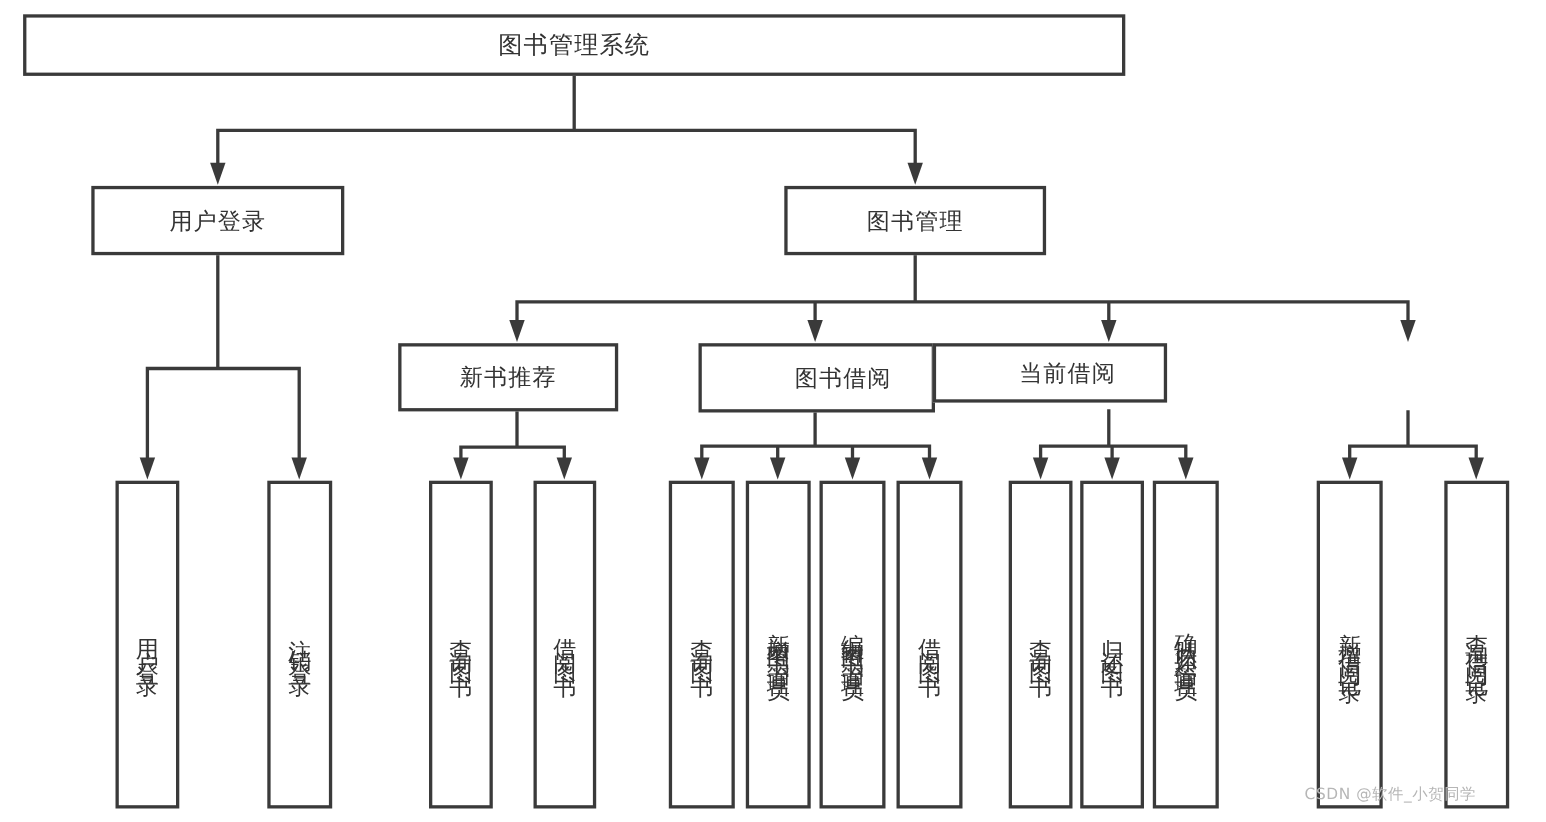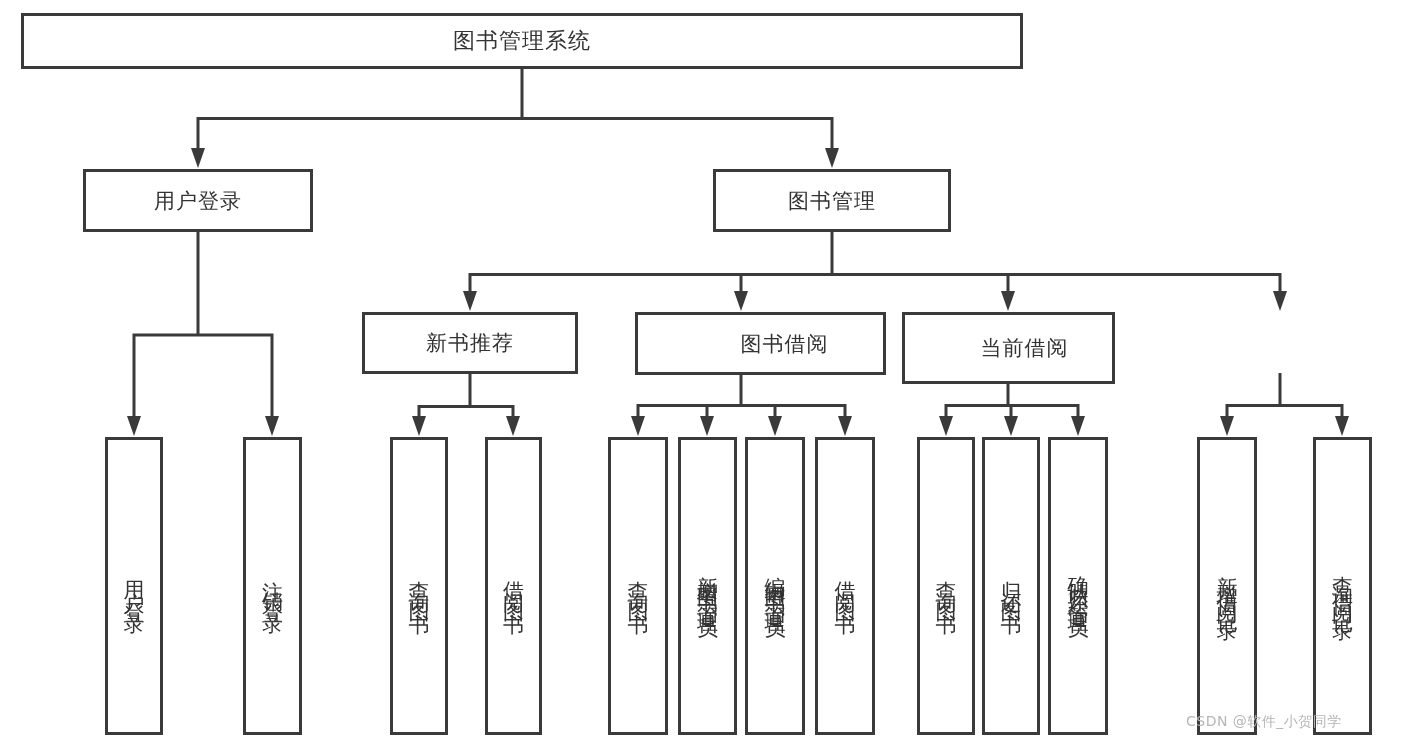--- a/index.html
+++ b/index.html
@@ -95,23 +95,23 @@
       <polygon points="1220,416 1234,416 1227,436"></polygon>
       <polygon points="1335,416 1349,416 1342,436"></polygon>
     </g>
   </svg>
 
   <div class="box h-box root-box" style="left:21px; top:13px; width:1002px; height:56px;">图书管理系统</div>
 
   <div class="box h-box" style="left:83px; top:169px; width:230px; height:63px;">用户登录</div>
   <div class="box h-box" style="left:713px; top:169px; width:238px; height:63px;">图书管理</div>
 
-  <div class="box h-box" style="left:362px; top:312px; width:216px; height:62px;">新书推荐</div>
-  <div class="box h-box" style="left:635px; top:312px; width:251px; height:63px;padding-left:48px;">图书借阅</div>
-  <div class="box h-box" style="left:902px; top:312px; width:213px; height:72px;padding-left:32px;">当前借阅</div>
+  <div class="box h-box" style="left:362px; top:312px; width:200px; height:62px;">新书推荐</div>
+  <div class="box h-box" style="left:635px; top:312px; width:215px; height:63px;padding-left:48px;">图书借阅</div>
+  <div class="box h-box" style="left:848px; top:312px; width:213px; height:54px;padding-left:32px;">当前借阅</div>
 
   <div class="box v-box ls4" style="left:105px; width:58px;">用户登录</div>
   <div class="box v-box ls4" style="left:243px; width:59px;">注销登录</div>
 
   <div class="box v-box ls4" style="left:390px; width:58px;">查询图书</div>
   <div class="box v-box ls4" style="left:485px; width:57px;">借阅图书</div>
 
   <div class="box v-box ls4" style="left:608px; width:60px;">查询图书</div>
   <div class="box v-box ls9" style="left:678px; width:59px;">新增图书（管理员）</div>
   <div class="box v-box ls9" style="left:745px; width:60px;">编辑图书（管理员）</div>

